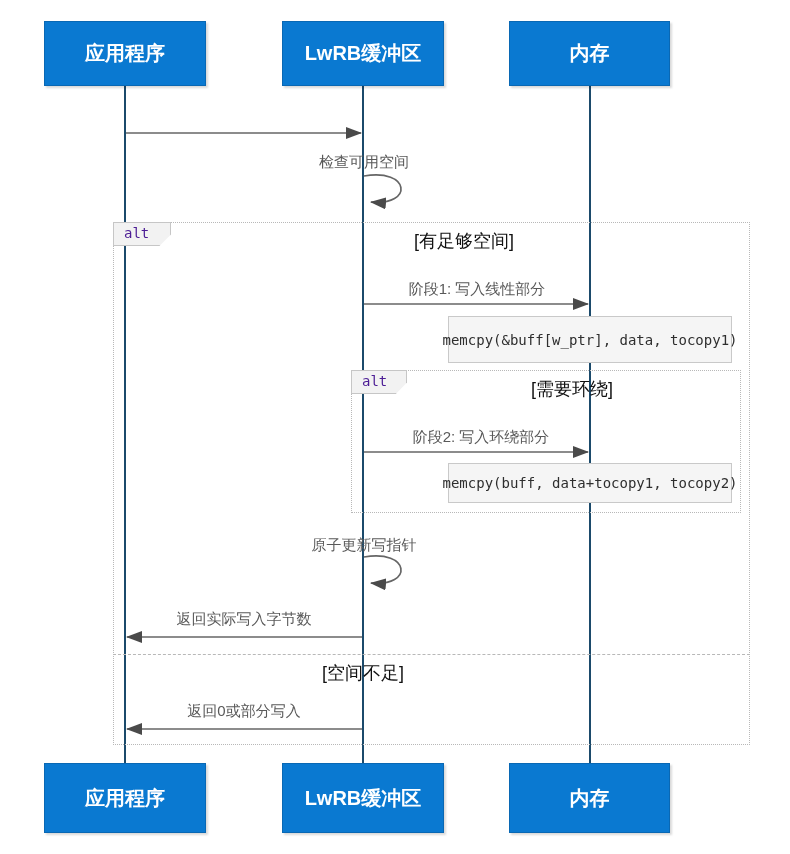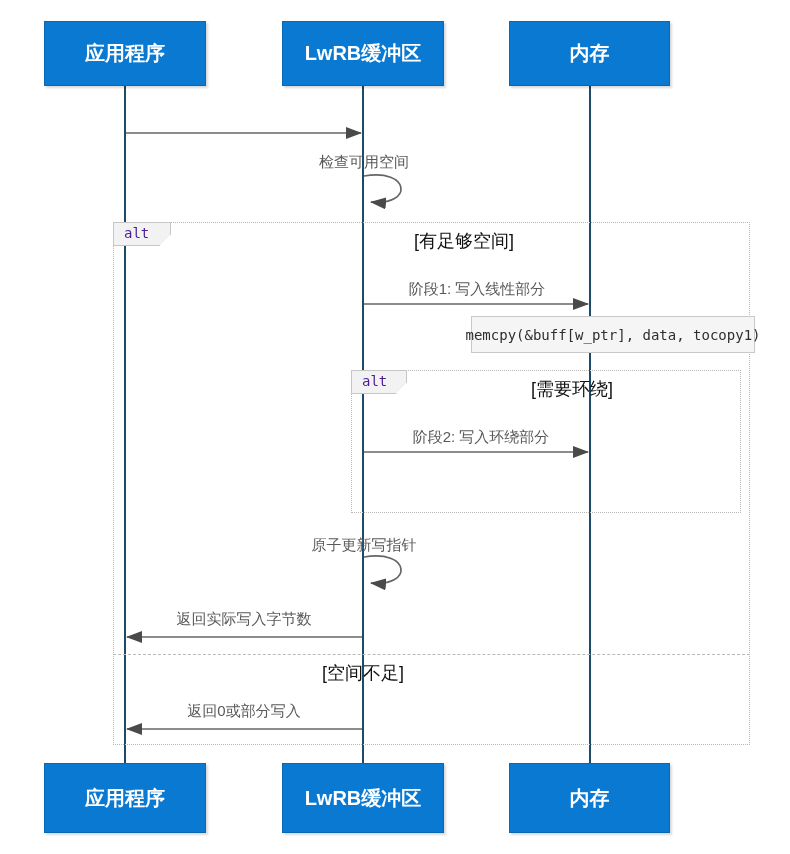--- a/index.html
+++ b/index.html
@@ -102,21 +102,21 @@
     box-sizing: border-box;
     display: flex;
     align-items: center;
     justify-content: center;
     font-family: "DejaVu Sans Mono", monospace;
     font-size: 14px;
     color: #2e2e2e;
     white-space: nowrap;
     overflow: visible;
   }
-  .note-1 { left: 448px; top: 316px; width: 284px; height: 37px; margin-left: 23px; }
+  .note-1 { left: 448px; top: 316px; width: 284px; height: 47px; }
   .note-2 { left: 448px; top: 463px; width: 284px; height: 40px; }
 
   
   .lifeline { stroke: var(--lifeline, #1b4a6b); stroke-width: 2; }
   .msg-line { stroke: var(--arrow, #666666); stroke-width: 1.7; fill: none; }
   .arrow-head { fill: var(--arrowhead, #4a4a4a); }
 </style>
 </head>
 <body>
 
@@ -150,20 +150,21 @@
   </div>
   <div class="alt-tab tab-inner">
     <span>alt</span>
   </div>
 
   <div class="condition cond-1">[有足够空间]</div>
   <div class="condition cond-2">[需要环绕]</div>
   <div class="condition cond-3">[空间不足]</div>
 
   <div class="note note-1">memcpy(&amp;buff[w_ptr], data, tocopy1)</div>
+  <div class="note note-2">memcpy(buff, data+tocopy1, tocopy2)</div>
 
   <div class="msg-label lbl-check">检查可用空间</div>
   <div class="msg-label lbl-phase1">阶段1: 写入线性部分</div>
   <div class="msg-label lbl-phase2">阶段2: 写入环绕部分</div>
   <div class="msg-label lbl-atomic">原子更新写指针</div>
   <div class="msg-label lbl-return1">返回实际写入字节数</div>
   <div class="msg-label lbl-return2">返回0或部分写入</div>
 
   <div class="participant p-a row-top">
     <span>应用程序</span>

